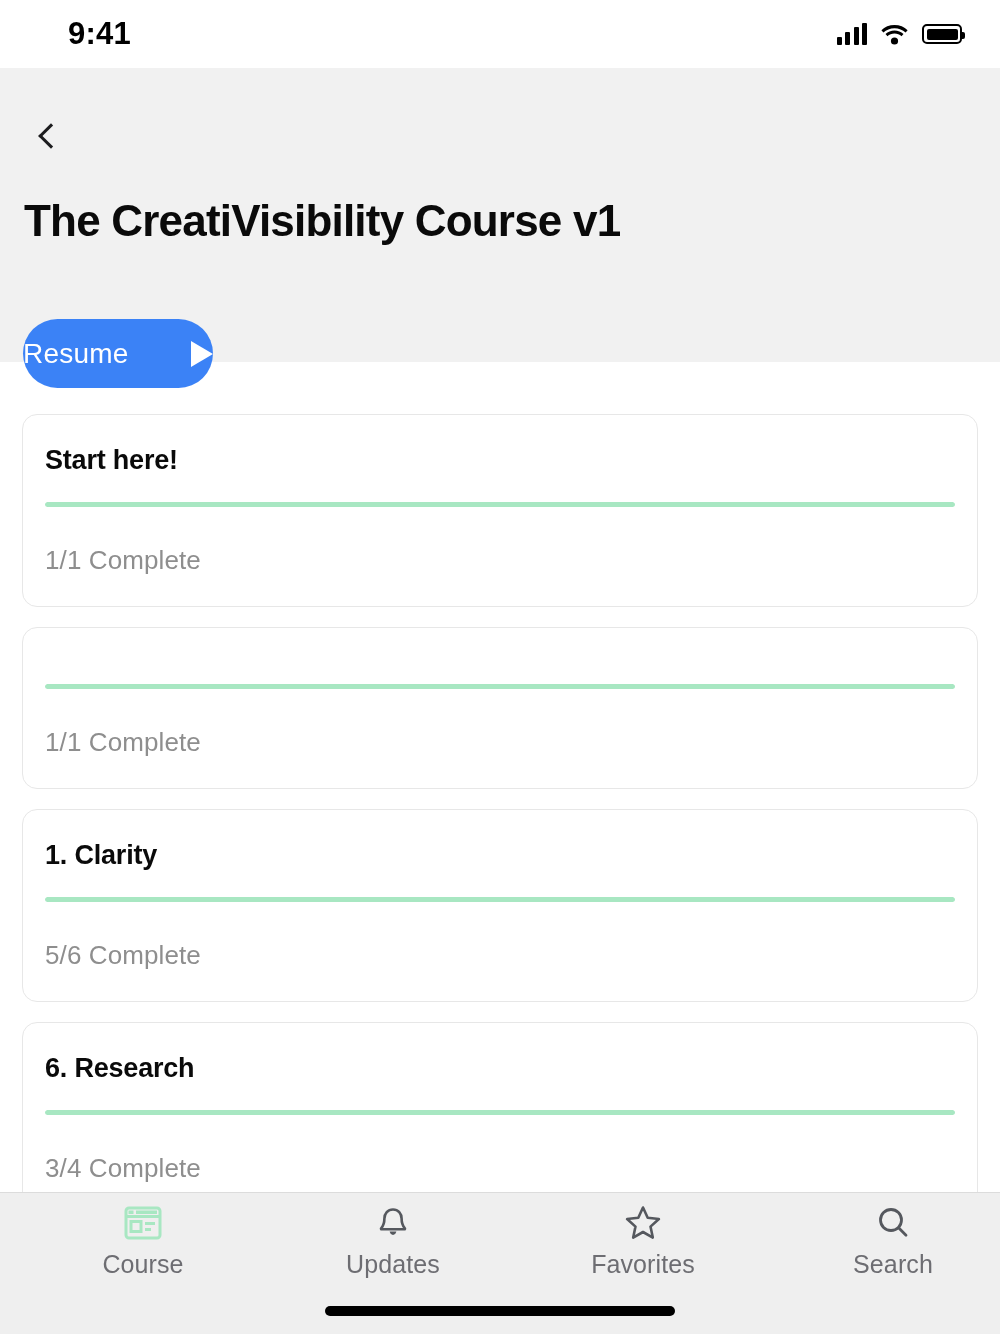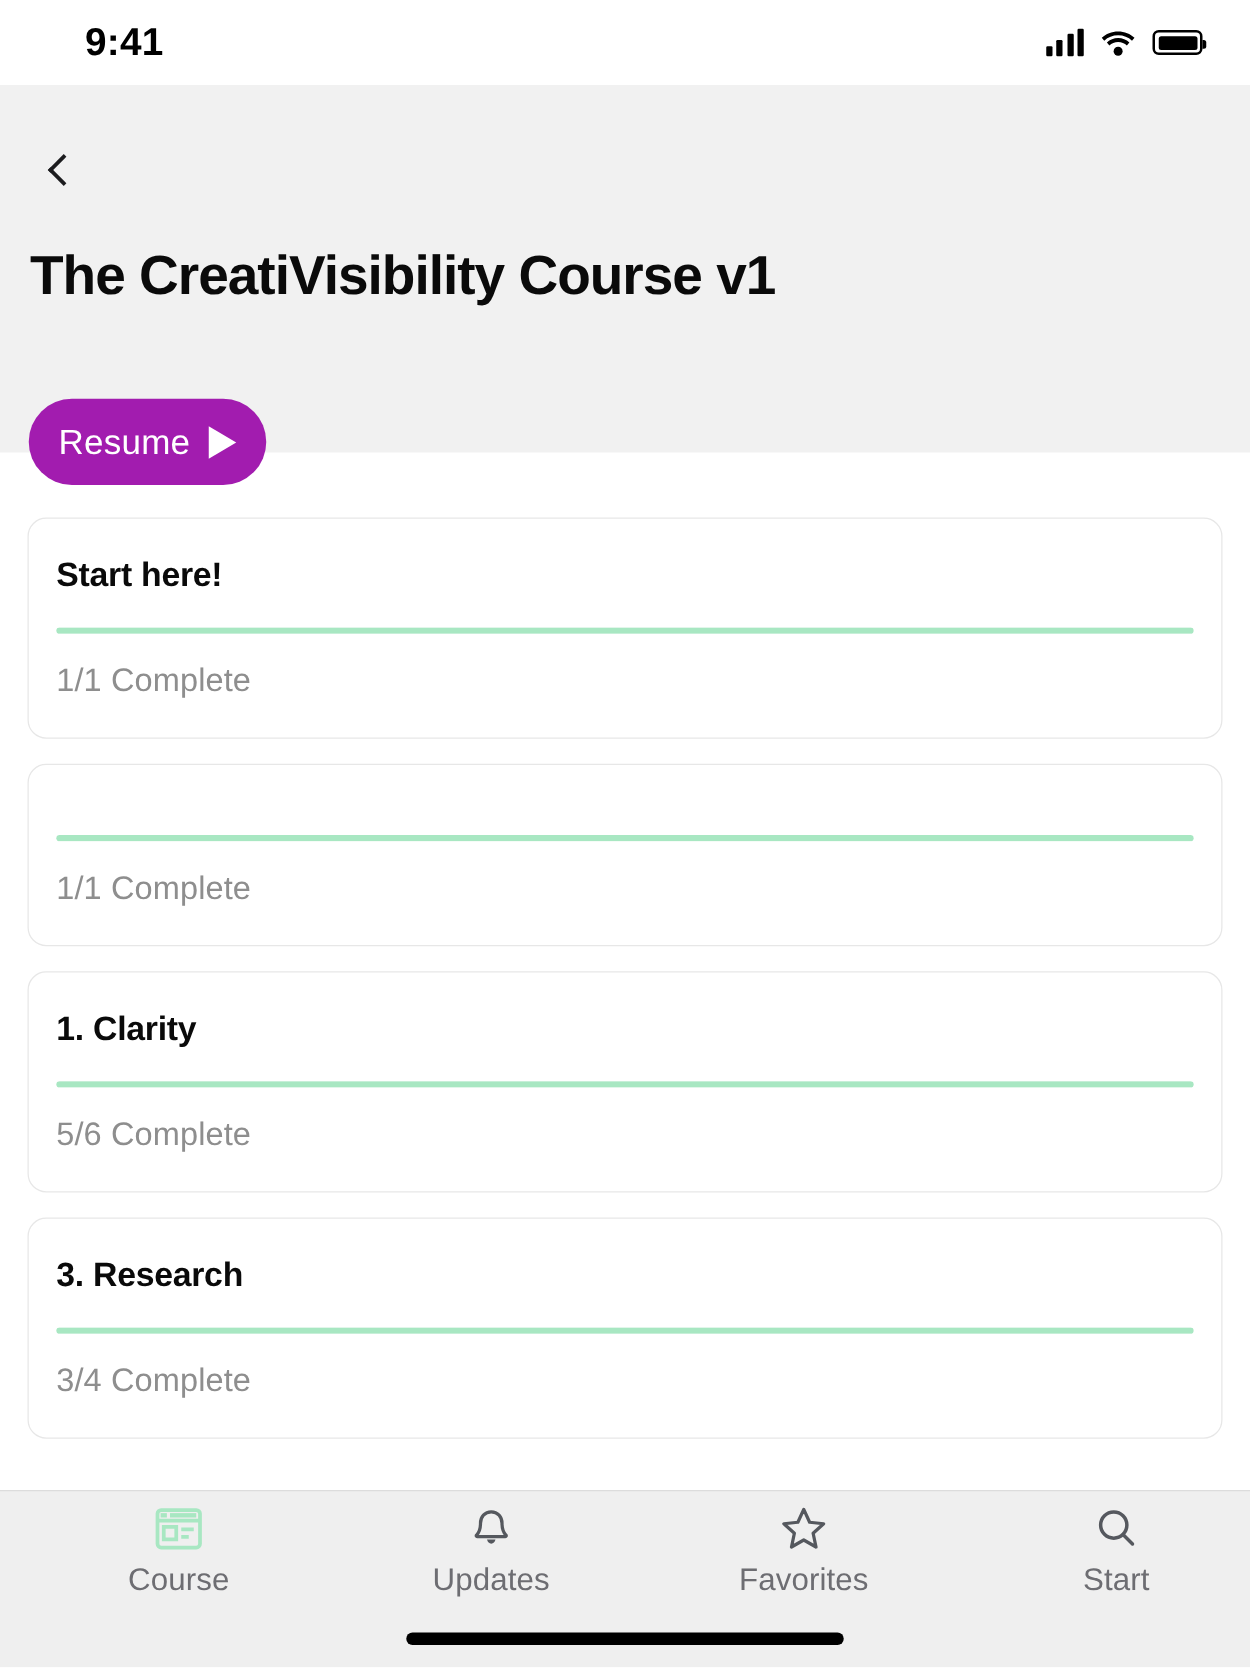--- a/index.html
+++ b/index.html
@@ -68,23 +68,23 @@
   .page-title{
     position:absolute; left:24px; top:128px;
     font-size:44px; font-weight:700; color:#0a0a0a;
     letter-spacing:-0.8px; line-height:1.15;
   }
 
   
   .resume-btn{
     position:absolute; left:23px; top:319px;
     width:190px; height:69px;
-    background:#a21caf;
+    background:#3b82f6;
     border-radius:35px;
-    display:flex; align-items:center; justify-content:center;
+    display:flex; align-items:center; justify-content:space-between;
     gap:15px; z-index:6; border:none; cursor:pointer;
   }
   .resume-label{ font-size:28px; color:#ffffff; font-weight:400; letter-spacing:0.2px;}
   .play-tri{
     width:0;height:0;
     border-left:22px solid #ffffff;
     border-top:13px solid transparent;
     border-bottom:13px solid transparent;
   }
 
@@ -106,21 +106,21 @@
     letter-spacing:-0.2px;
   }
   .card-title.plain{ font-weight:400; letter-spacing:0.2px; }
   .progress-track{
     margin:26px 0 0 0;
     height:5px; width:100%;
     background:#e9f8ef; border-radius:3px; overflow:hidden;
   }
   .progress-fill{ height:100%; background:#a8e7c2; border-radius:3px; }
   .card-sub{
-    margin-top:22px;
+    margin-top:38px;
     font-size:26px; color:#8e8e8e; font-weight:400; letter-spacing:0.1px;
   }
 
   
   .tabbar{
     flex:0 0 96px;
     background:#efefef;
     border-top:1px solid #dcdcdc;
     display:flex; align-items:center;
   }
@@ -193,21 +193,21 @@
 
     <div class="card">
       <div class="card-title">1. Clarity</div>
       <div class="progress-track">
         <div class="progress-fill" style="width: 100%;"></div>
       </div>
       <div class="card-sub">5/6 Complete</div>
     </div>
 
     <div class="card">
-      <div class="card-title">3. Research</div>
+      <div class="card-title">6. Research</div>
       <div class="progress-track">
         <div class="progress-fill" style="width: 100%;"></div>
       </div>
       <div class="card-sub">3/4 Complete</div>
     </div>
 
   </div>
 
   <div class="tabbar">
 
@@ -245,21 +245,21 @@
       <div class="tab-label">Favorites</div>
     </div>
 
     <div class="tab">
       <div class="tab-icon">
         <svg width="38" height="38" viewBox="0 0 38 38">
           <circle cx="17" cy="16" r="10.5" fill="none" stroke="#55585e" stroke-width="2.8"></circle>
           <line x1="24.6" y1="23.8" x2="32" y2="31.2" stroke="#55585e" stroke-width="2.8" stroke-linecap="round"></line>
         </svg>
       </div>
-      <div class="tab-label">Start</div>
+      <div class="tab-label">Search</div>
     </div>
 
   </div>
 
   <div class="home-area">
     <div class="home-bar"></div>
   </div>
 
 </div>
 

